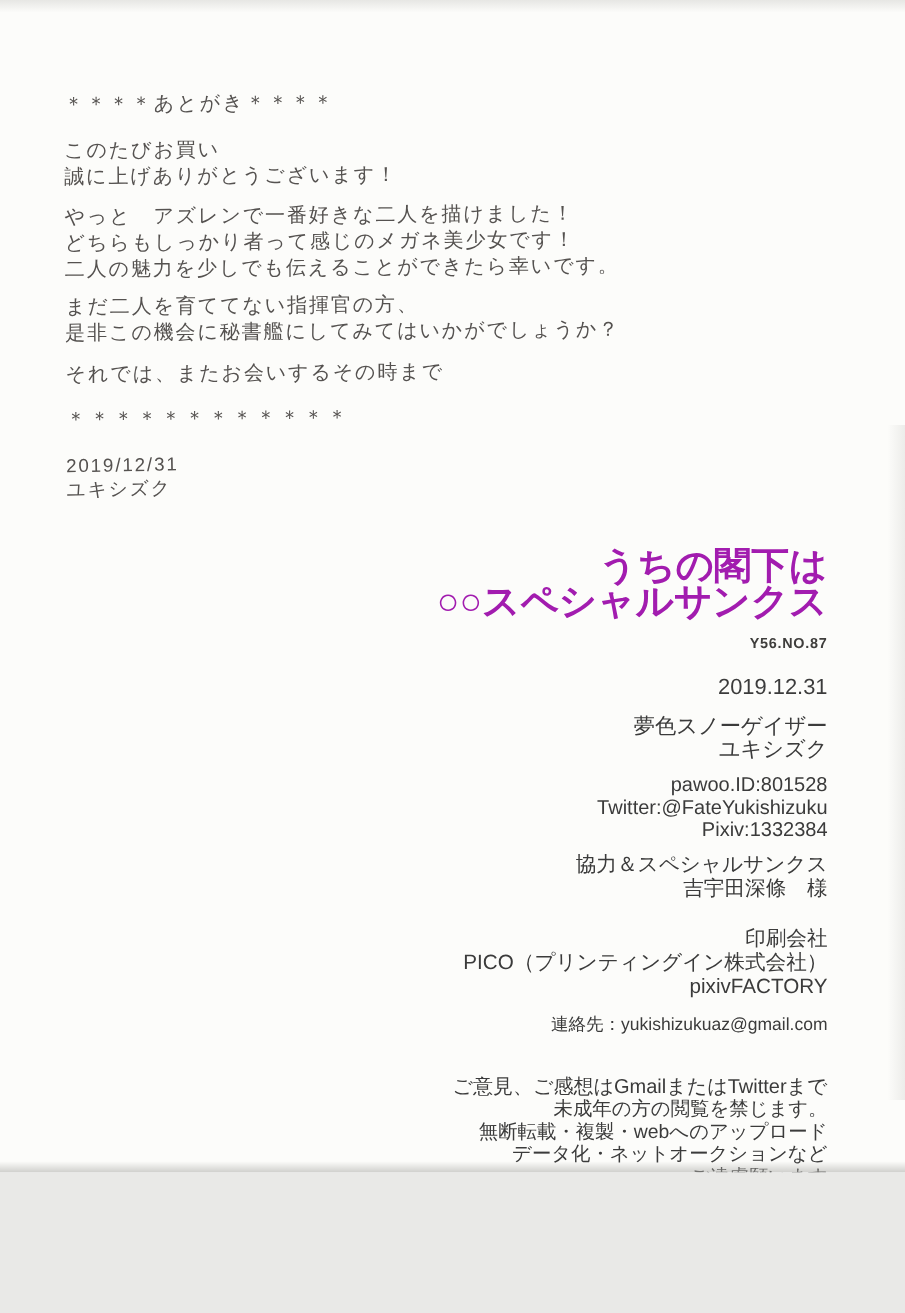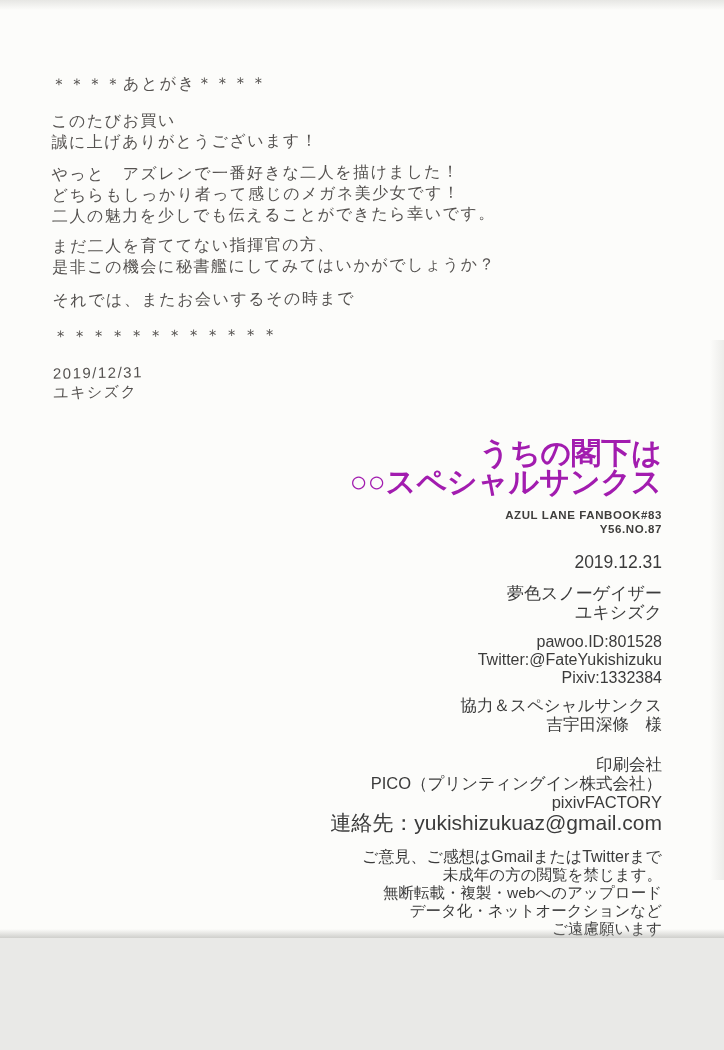--- a/index.html
+++ b/index.html
@@ -75,22 +75,22 @@
     letter-spacing: 0.6px;
     color: #3f3e3c;
   }
   .event { margin-top: 17px; }
   .event .event-name { font-size: 12.5px; font-weight: 700; line-height: 14px; letter-spacing: 0.4px; }
   .event .event-date { font-size: 17.5px; line-height: 19px; }
   .circle-block { margin-top: 12px; font-size: 17px; line-height: 19px; }
   .accounts { margin-top: 11px; font-size: 16px; line-height: 18px; }
   .thanks { margin-top: 9px; font-size: 16.5px; line-height: 19px; }
   .printing { margin-top: 21px; font-size: 16.5px; line-height: 19px; }
-  .contact { margin-top: 1px; font-size: 21px; line-height: 19px; }
-  .feedback { margin-top: 16px; font-size: 16px; line-height: 18px; }
+  .contact { margin-top: 11px; font-size: 14px; line-height: 19px; }
+  .feedback { margin-top: 32px; font-size: 16px; line-height: 18px; }
   .notice { font-size: 15.5px; line-height: 18px; }
 </style>
 </head>
 <body>
 
 <div class="page">
   <div class="scan-edge-top"></div>
   <div class="scan-smudge-right"></div>
 
   <div class="afterword">
@@ -124,21 +124,20 @@
     </div>
   </div>
 
   <div class="colophon">
     <div class="book-title">
       <div>うちの閣下は</div>
       <div>○○スペシャルサンクス</div>
     </div>
 
     <div class="codes">
-      <div>AZUL LANE FANBOOK#83</div>
       <div>Y56.NO.87</div>
     </div>
 
     <div class="event">
       <div class="event-date">2019.12.31</div>
     </div>
 
     <div class="circle-block">
       <div>夢色スノーゲイザー</div>
       <div>ユキシズク</div>

